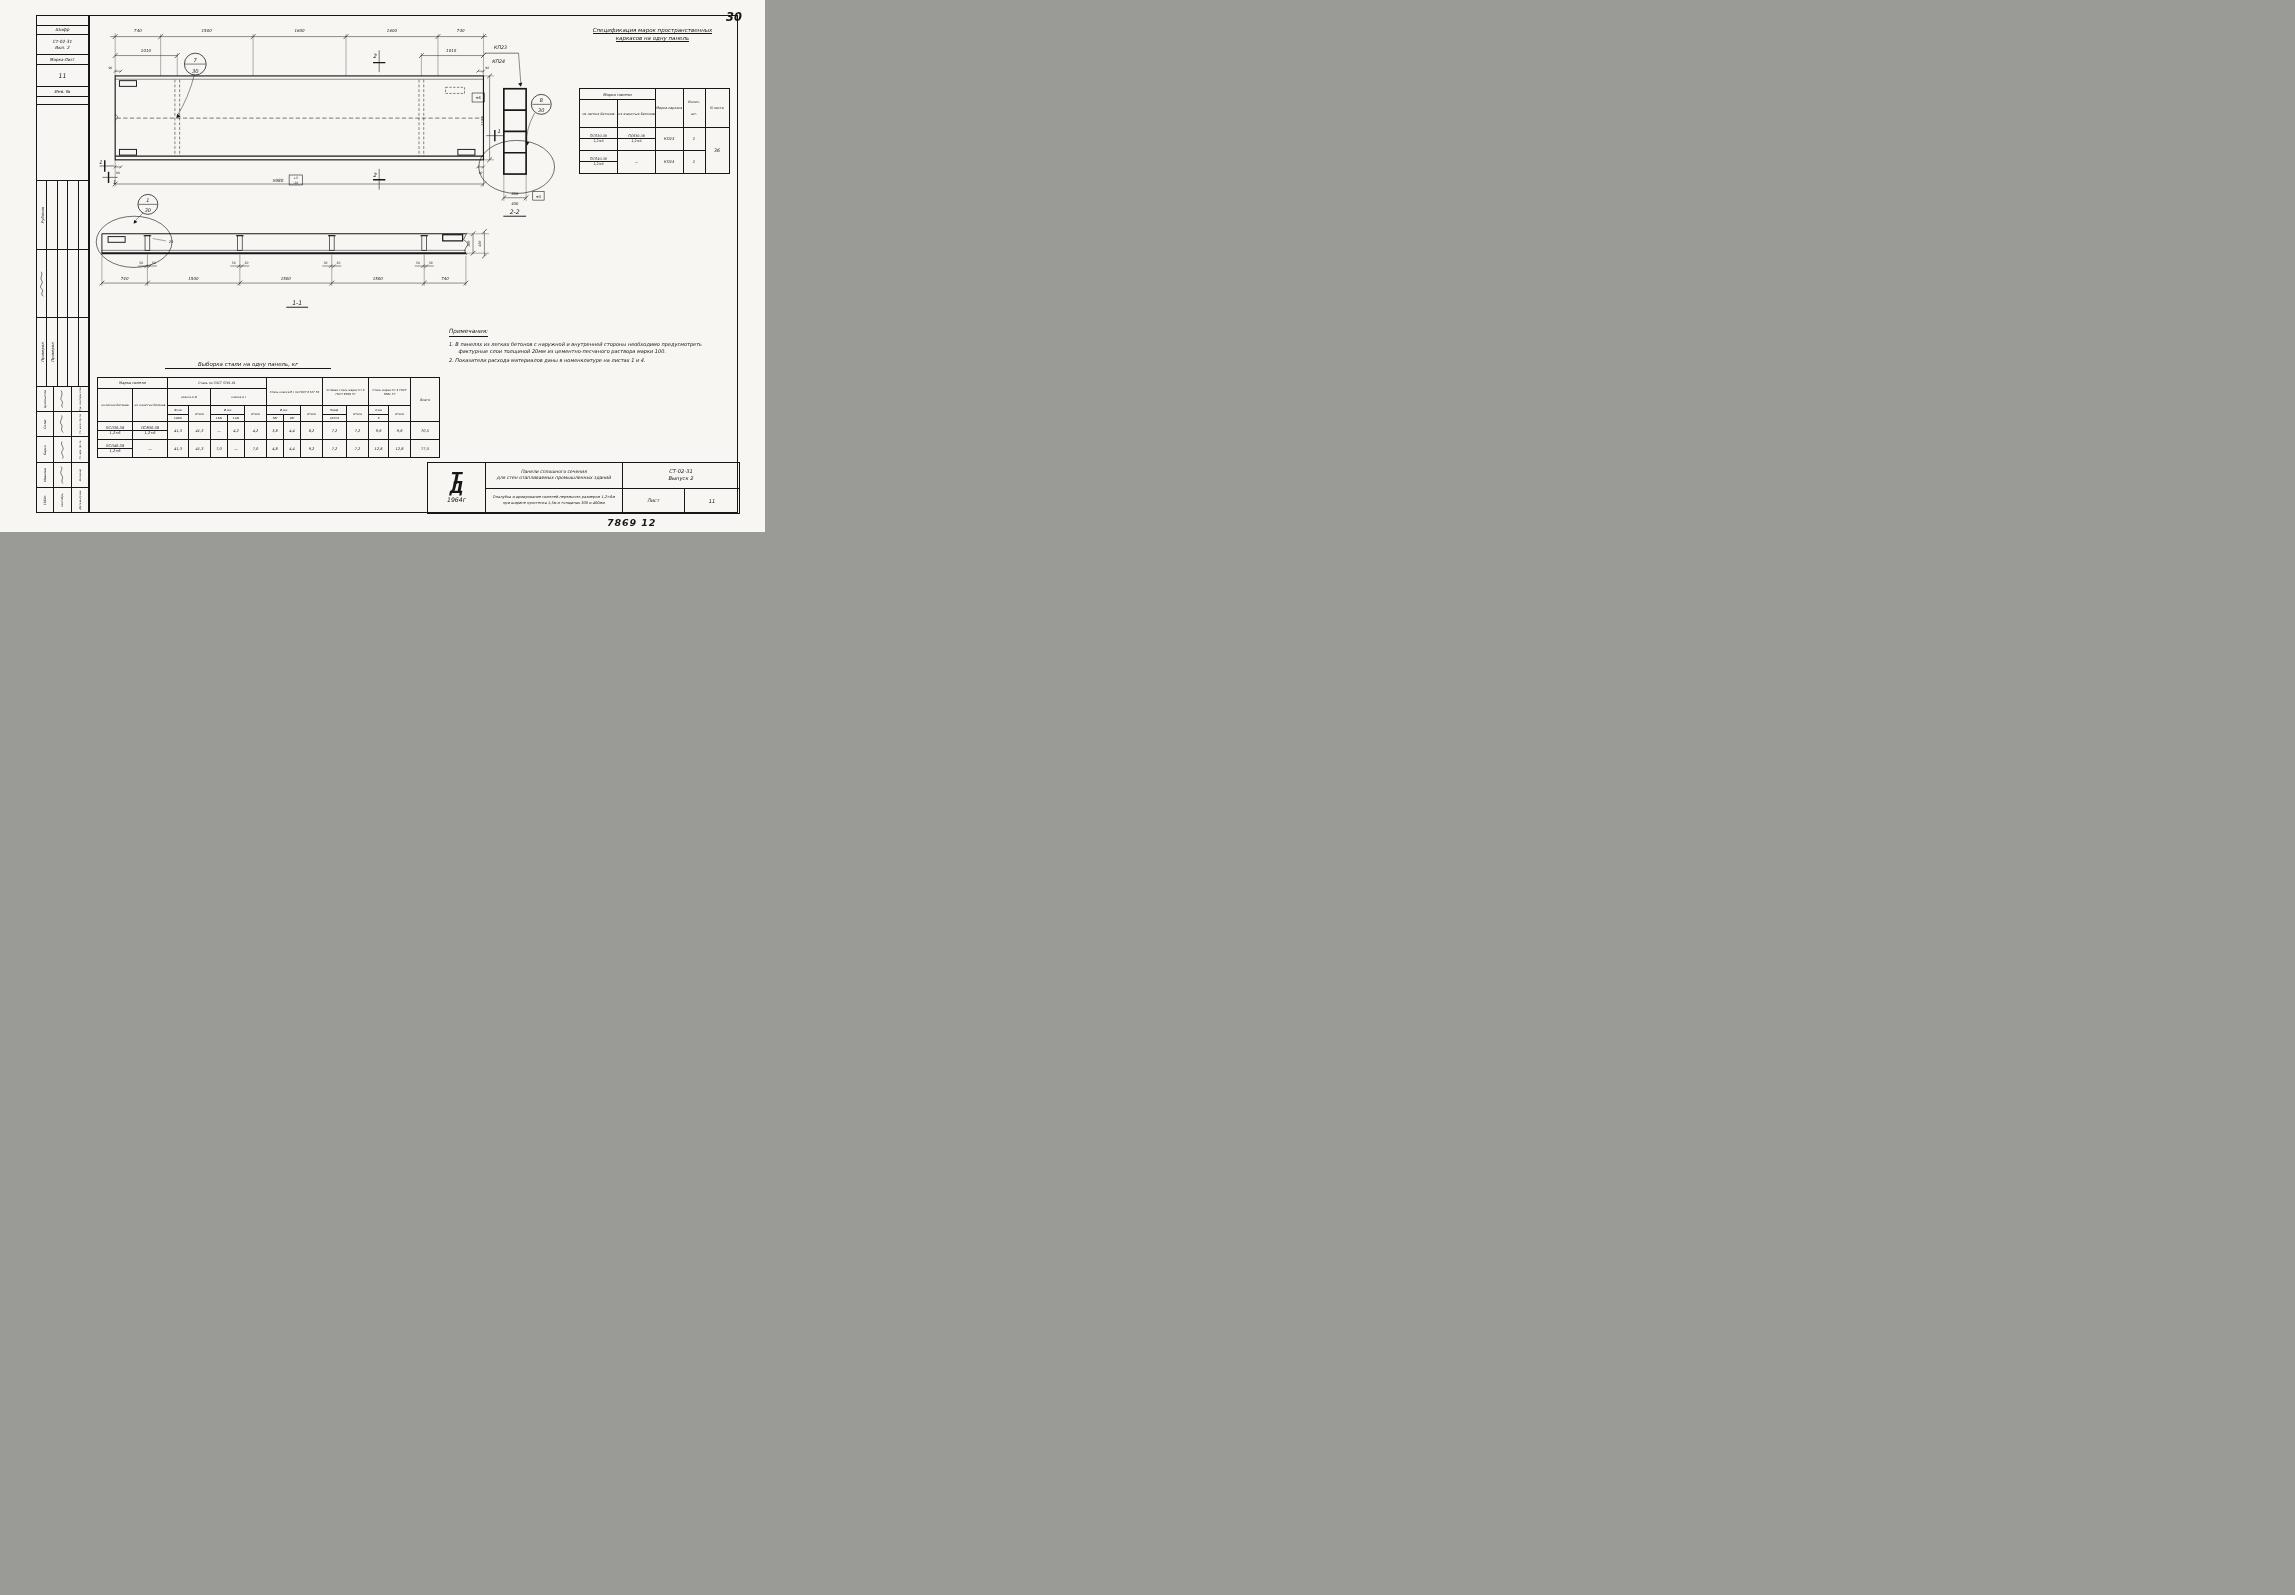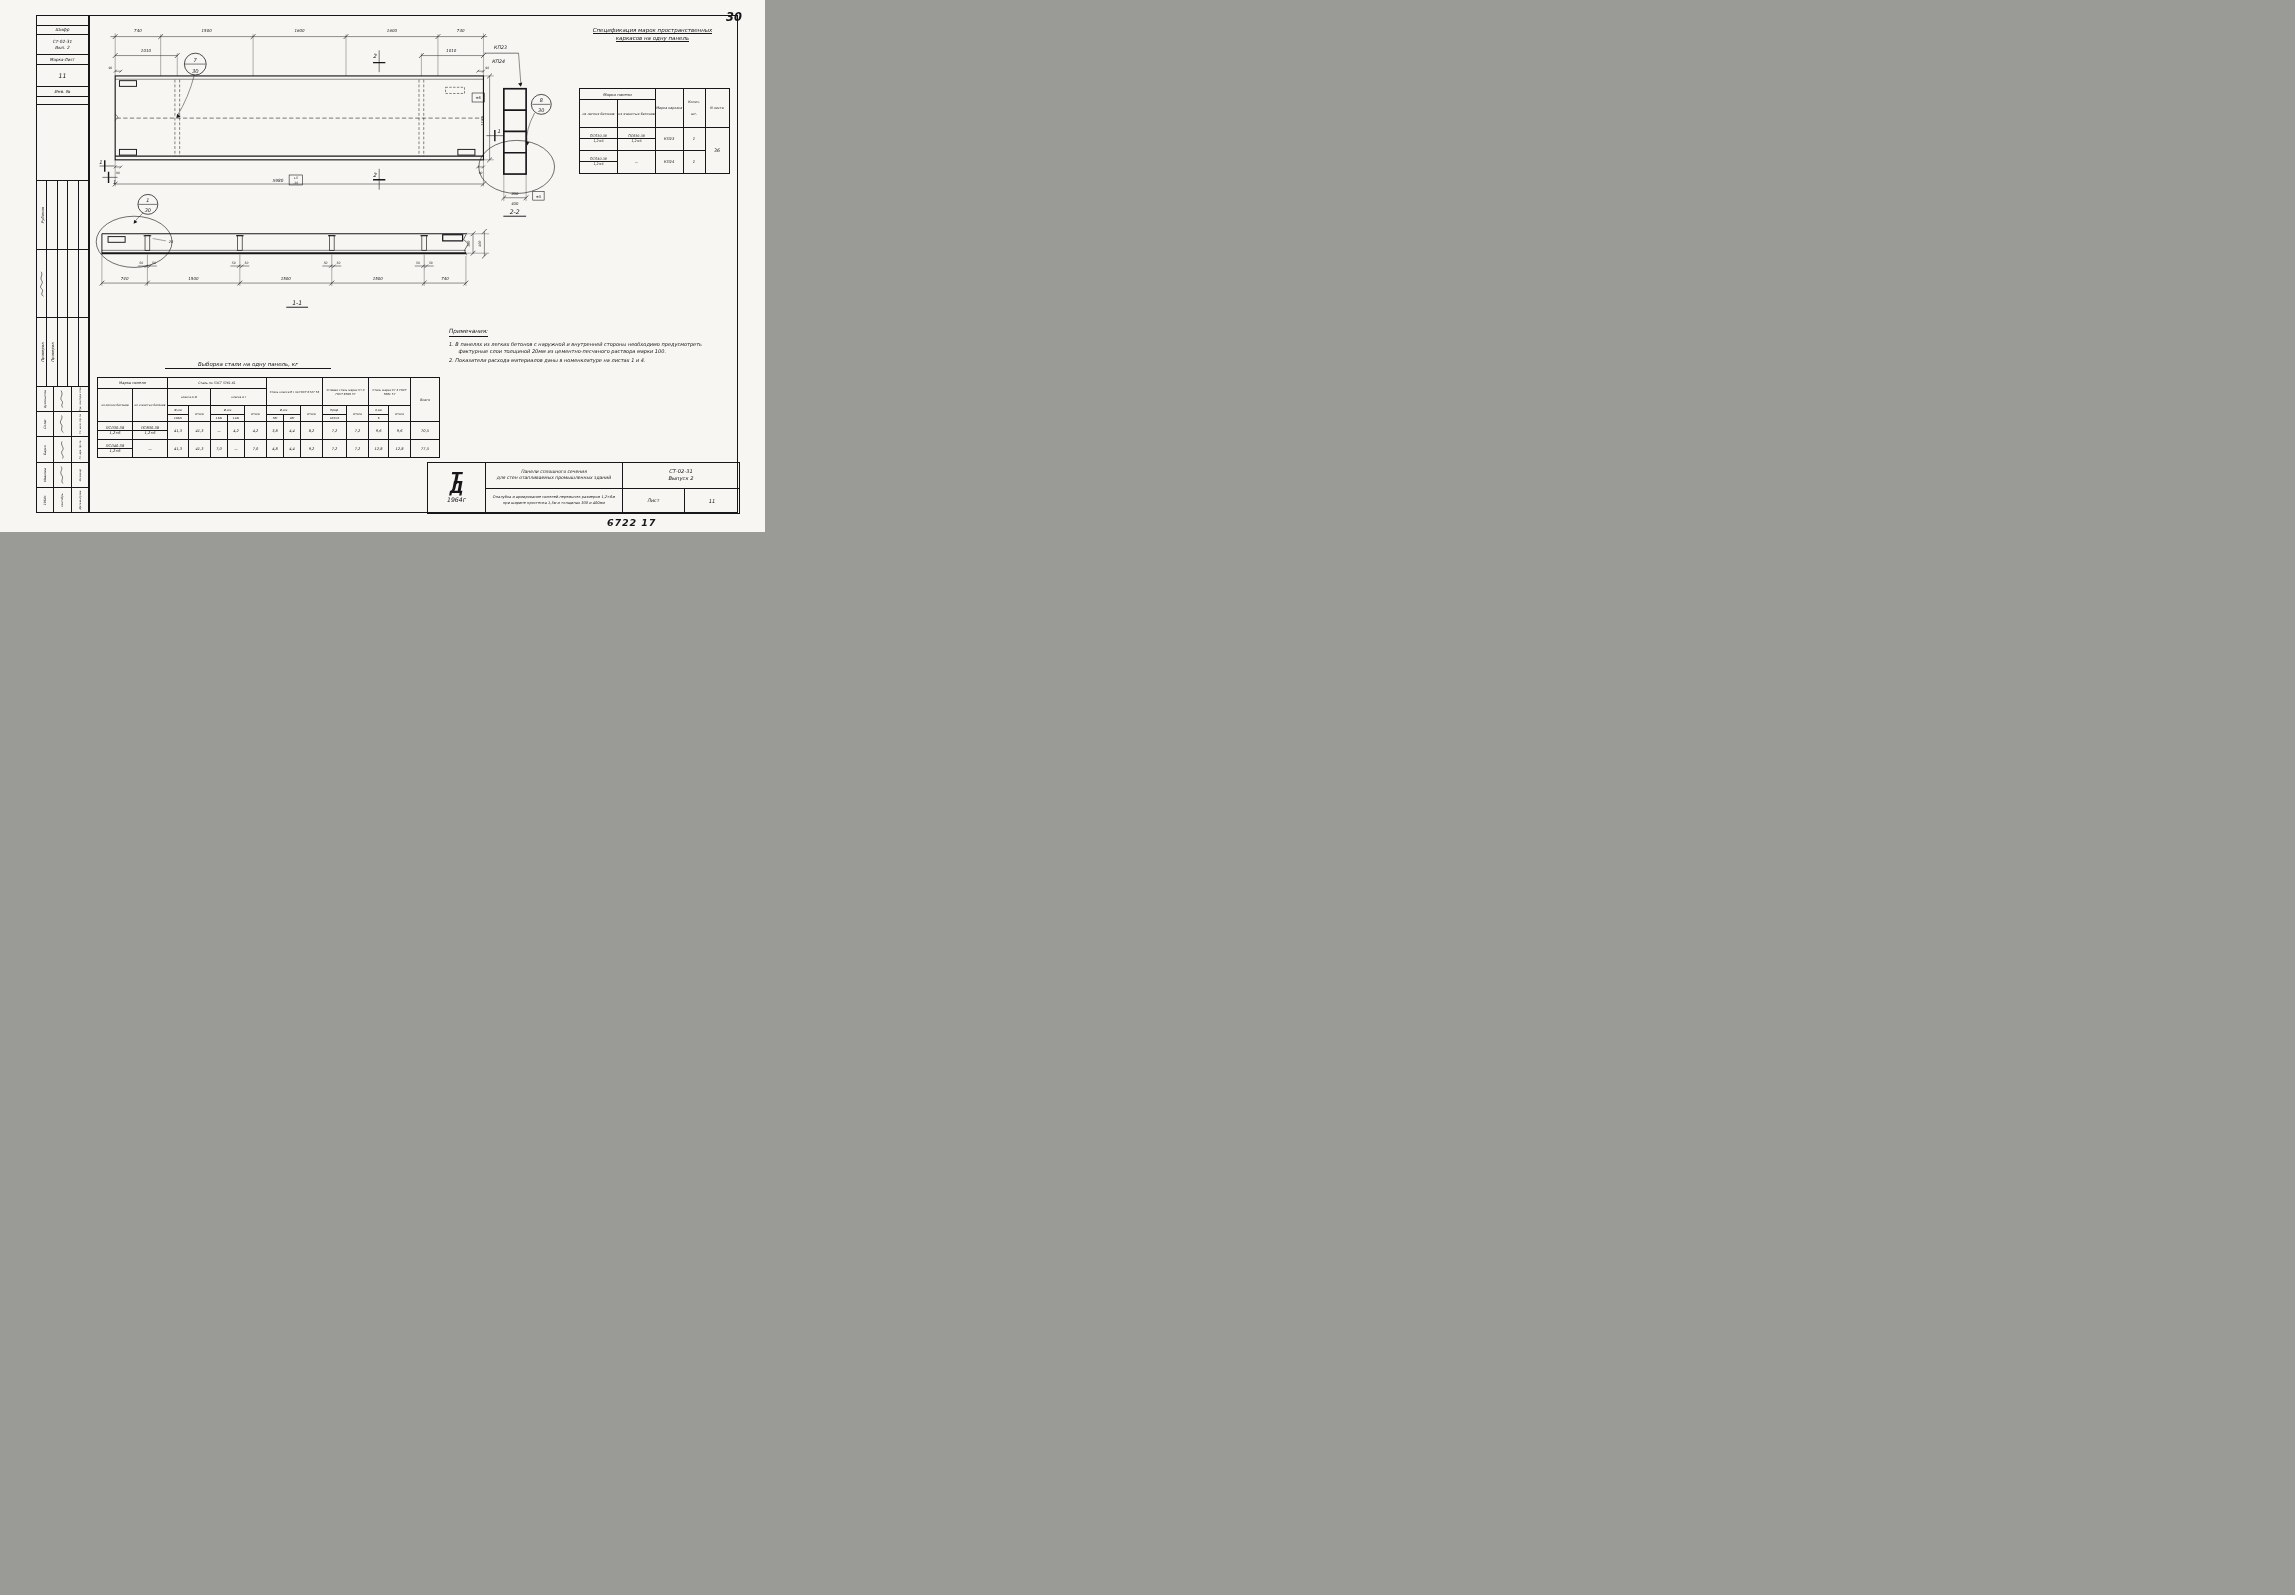--- a/index.html
+++ b/index.html
@@ -526,16 +526,16 @@
       <td style="font-size:3.6px;line-height:1.5;">
         <div>Опалубка и армирование панелей-перемычек размером 1,2×6м</div>
         <div>при ширине простенка 1,5м и толщинах 300 и 400мм</div>
       </td>
       <td style="font-size:4.7px;">Лист</td>
       <td style="font-size:5.2px;">11</td>
     </tr>
   </tbody>
     </table>
 
-  <div class="abs hw" style="left:607px;top:517px;font-size:9.5px;font-weight:bold;letter-spacing:0.9px;">6722 17</div>
+  <div class="abs hw" style="left:607px;top:517px;font-size:9.5px;font-weight:bold;letter-spacing:0.9px;">7869 12</div>
 
 </div>
 
 
 </body></html>

